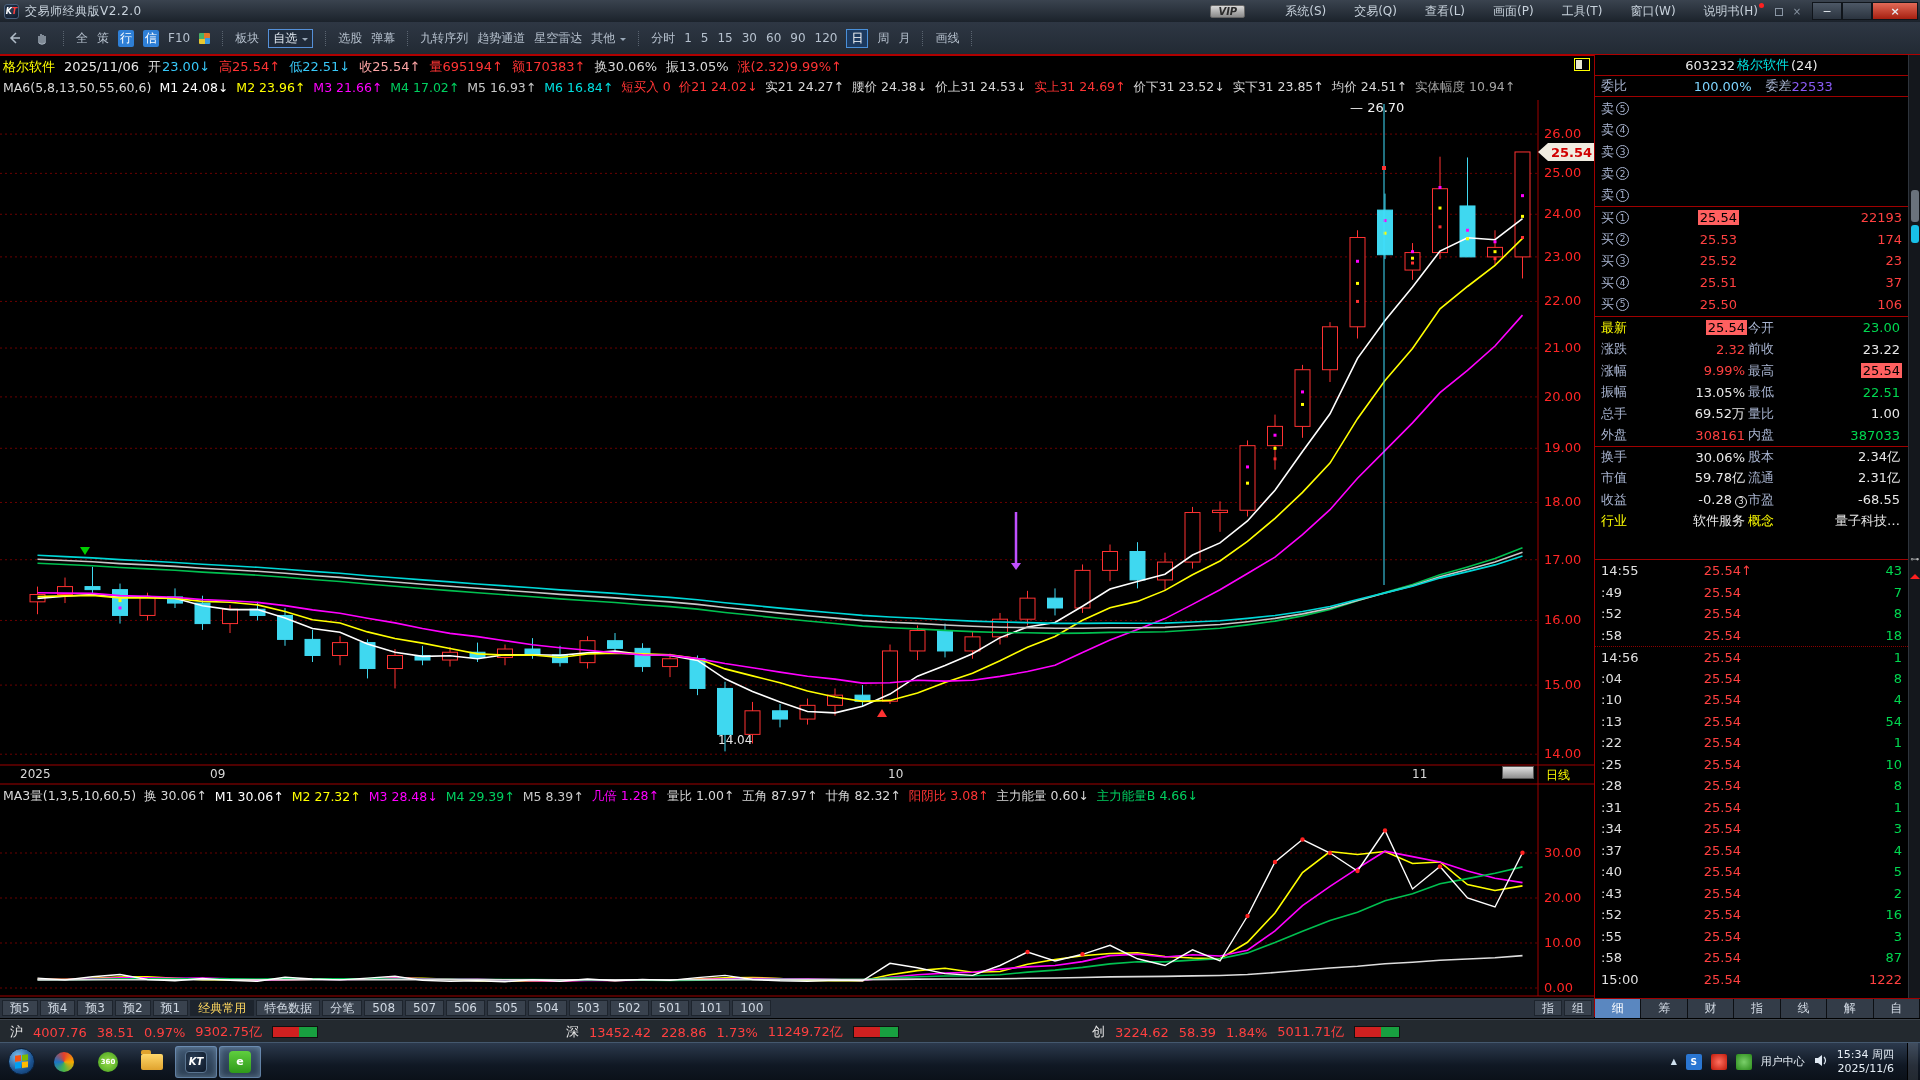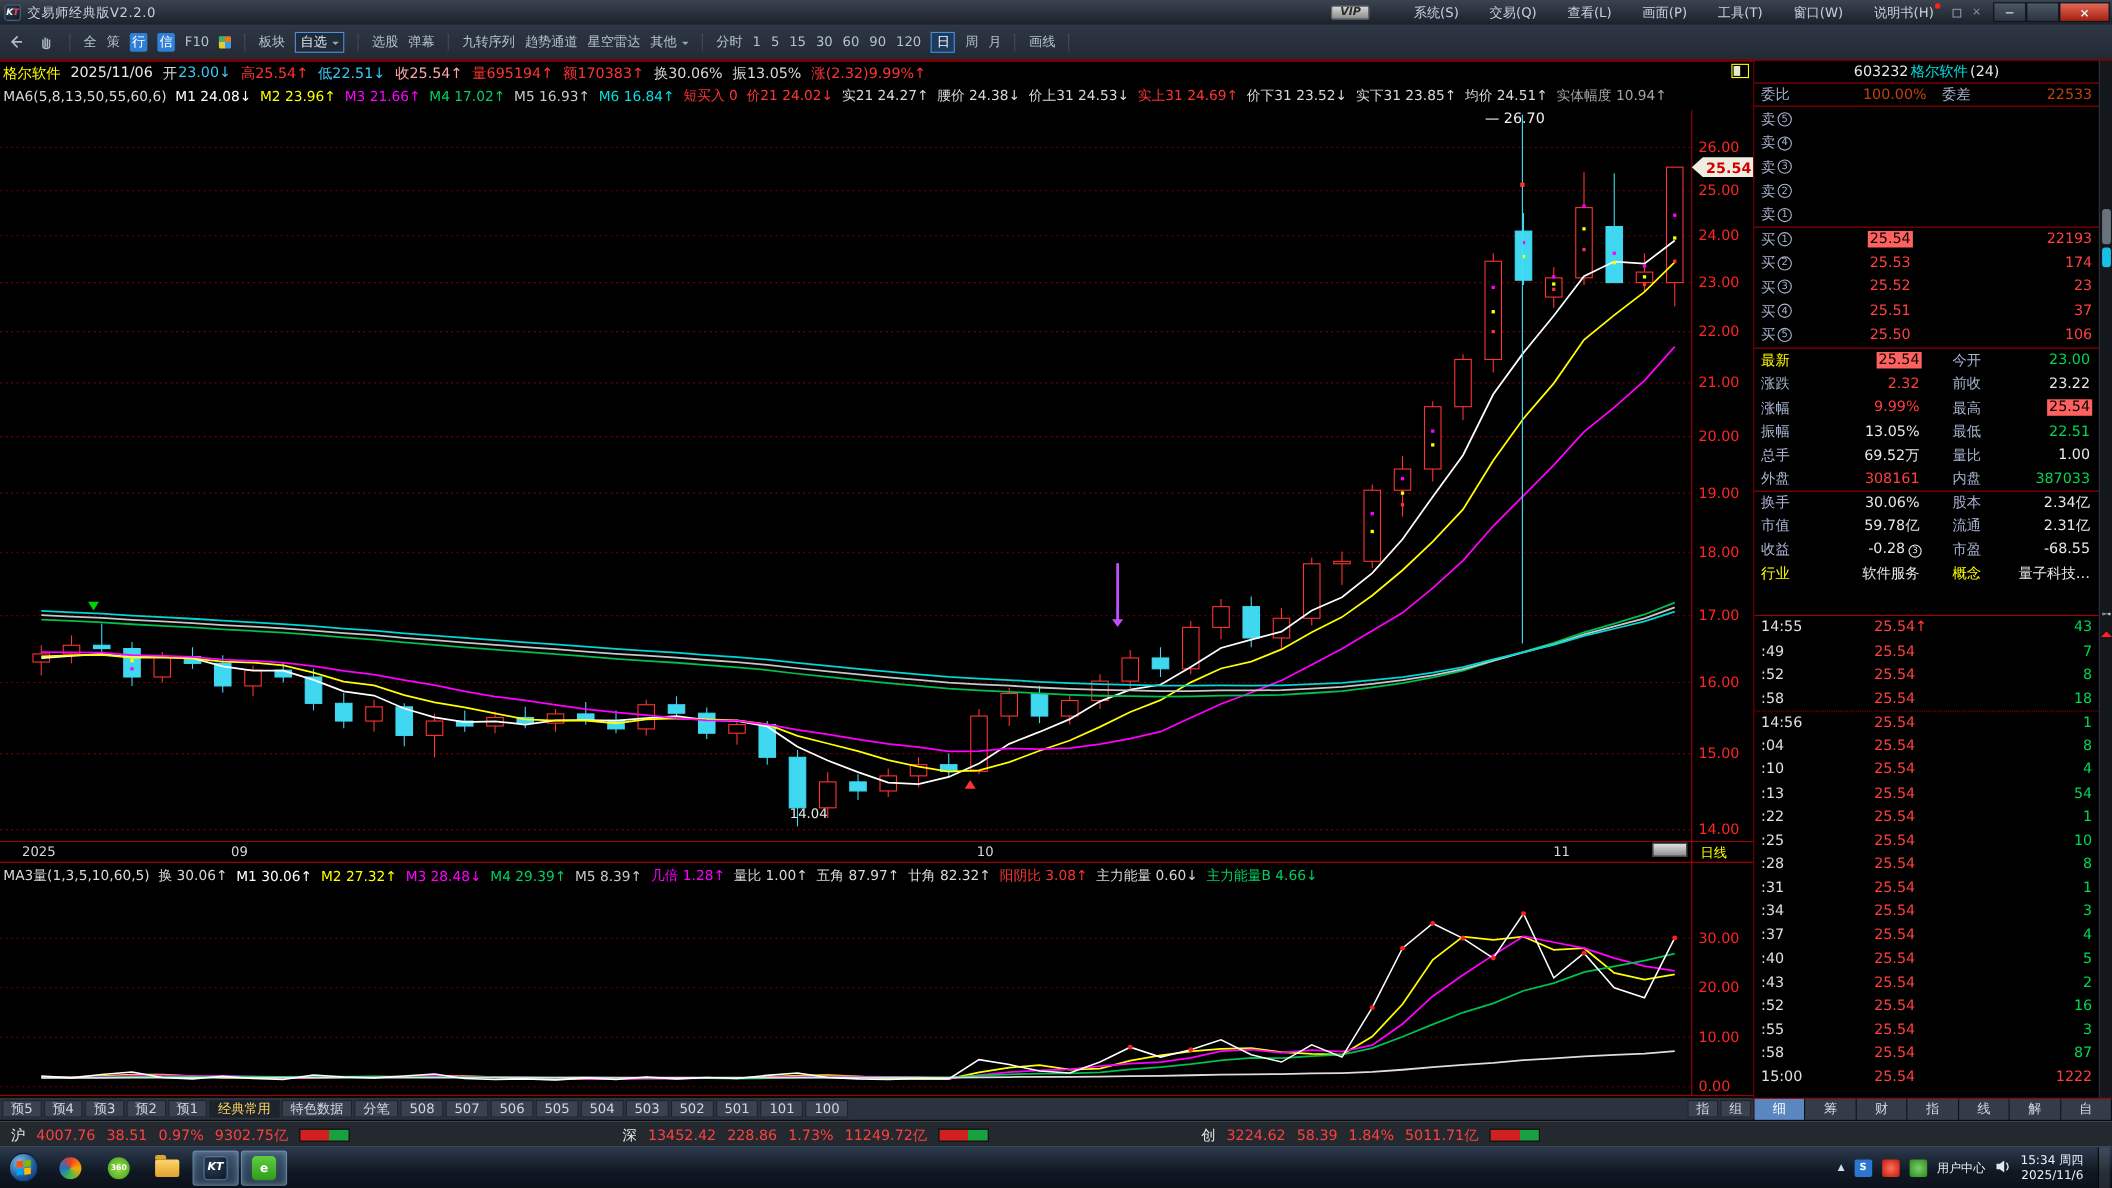--- a/index.html
+++ b/index.html
@@ -69,41 +69,41 @@
   .hscroll{position:absolute;left:1502px;top:766px;width:32px;height:13px;
     background:linear-gradient(#e0e0e0,#8e8e8e);border:1px solid #555;z-index:5}
   .yicon{position:absolute;left:1574px;top:58px;width:16px;height:13px;border:1px solid #ffff00;z-index:6;background:#000}
   .yicon::before{content:'';position:absolute;left:1px;top:1px;width:6px;height:9px;background:#e8e8d0}
 
   
   .rpanel{position:absolute;left:1595px;top:55px;width:313px;height:962px;background:#000;z-index:10;font-size:13px}
   .rp-header{height:21px;display:flex;align-items:center;justify-content:center;border-bottom:1px solid #a00000;gap:2px}
   .rp-weibi{height:21px;display:flex;align-items:center;padding:0 6px;border-bottom:1px solid #a00000}
   .rp-weibi .wl{color:#a8b4d0;width:40px}
-  .rp-weibi .wv{color:#c2410c;flex:1;text-align:right;padding-right:14px}
-  .rp-weibi .wv2{color:#c2410c;flex:1;text-align:right}
+  .rp-weibi .wv{color:#7dd3fc;flex:1;text-align:right;padding-right:14px}
+  .rp-weibi .wv2{color:#8b5cf6;flex:1;}
   .queue{position:absolute;left:0;right:0;top:43px}
   .qurow{display:flex;height:21.6px;align-items:center;padding:0 6px}
   .qurow .side{color:#a8b4d0;display:flex;align-items:center;width:46px}
   .circ{display:inline-flex;width:13px;height:13px;border:1px solid #a8b4d0;border-radius:50%;font-size:9px;
     align-items:center;justify-content:center;margin-left:2px;color:#a8b4d0}
   .qurow .qp{width:92px;text-align:right}
   .qurow .qp .pin{padding:0 2px}
   .qurow .qv{flex:1;text-align:right}
   .qsep{height:1px;background:#a00000;margin:0}
   .qgrid{position:absolute;left:0;right:0;top:261px;border-top:1px solid #a00000}
   .qr{display:flex;height:21.5px;align-items:center;padding:0 6px}
   .qr.subsep{border-top:1px solid #a00000}
   .ql{width:46px;color:#a8b4d0}
   .qv1{width:100px;text-align:right}
   .qvi{padding:0 2px}
   .circ2{display:inline-flex;width:12px;height:12px;border:1px solid #e8e8e8;border-radius:50%;font-size:8px;
     align-items:center;justify-content:center;color:#e8e8e8;margin-left:1px}
   .circ2:empty{display:none}
-  .ql2{margin-left:28px}
+  .ql2{margin-left:1px}
   .qv2{flex:1;text-align:right}
   .ticks{position:absolute;left:0;right:0;top:504px;height:432px;border-top:1px solid #a00000;overflow:hidden}
   .trow{display:flex;height:21.5px;align-items:center;padding:0 6px}
   .trow.tsep{border-top:1px dotted #8b0000}
   .tt{width:54px;color:#e0e0e0}
   .tp{width:86px;text-align:right;color:#ff4040}
   .ta{width:12px;color:#ff4040}
   .tv{flex:1;text-align:right}
   .vscroll{position:absolute;left:1908px;top:55px;width:12px;height:962px;background:#14171c;border-left:1px solid #2e343c;z-index:11}
   .vs-thumb{position:absolute;left:2px;width:8px;border-radius:3px}

